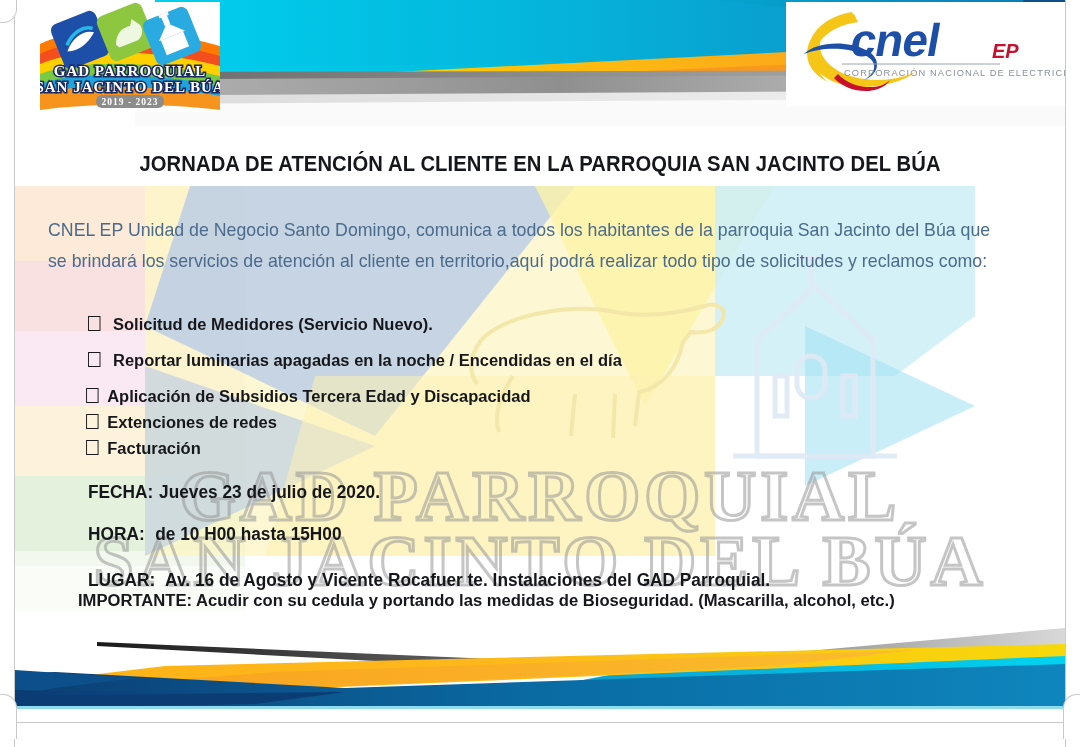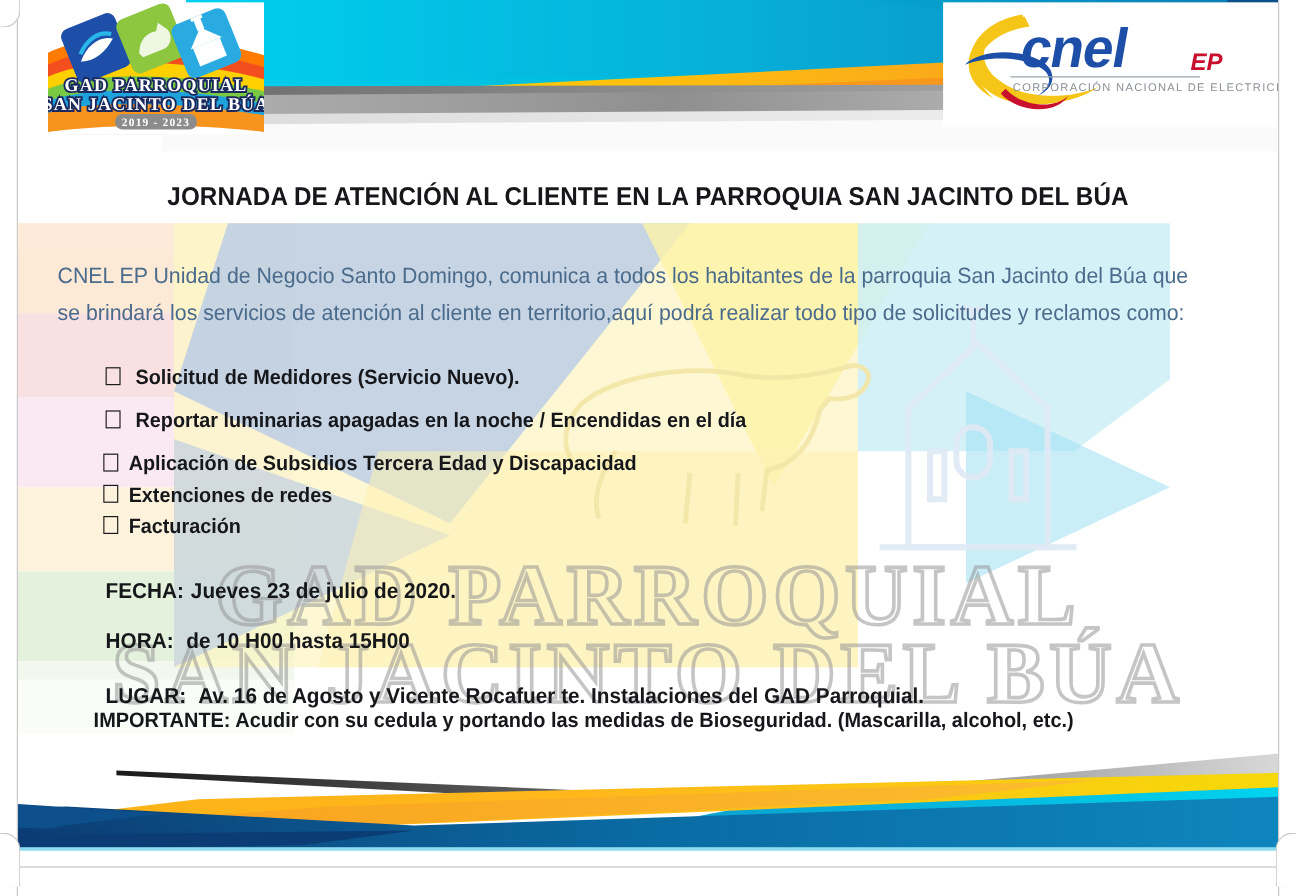--- a/index.html
+++ b/index.html
@@ -82,21 +82,21 @@
   }
 
   #intro{
     position:absolute;left:48px;top:214px;width:988px;
     font-family:"Liberation Sans", sans-serif;
     font-size:18.4px;line-height:31px;color:#4a6b8c;
     transform:scaleX(.965);transform-origin:0 0;
   }
 
   #bullets{
-    position:absolute;left:88px;top:304px;width:900px;
+    position:absolute;left:88px;top:314px;width:900px;
   }
   .bullet{
     display:flex;align-items:baseline;
     font-family:"Liberation Sans", sans-serif;
     font-weight:bold;font-size:17.2px;color:#16171b;
     transform:scaleX(.96);transform-origin:0 0;
   }
   .b-box{
     display:inline-block;width:11px;height:13px;
     border:1.4px solid #1b1b1b;margin-right:13px;flex:0 0 auto;

